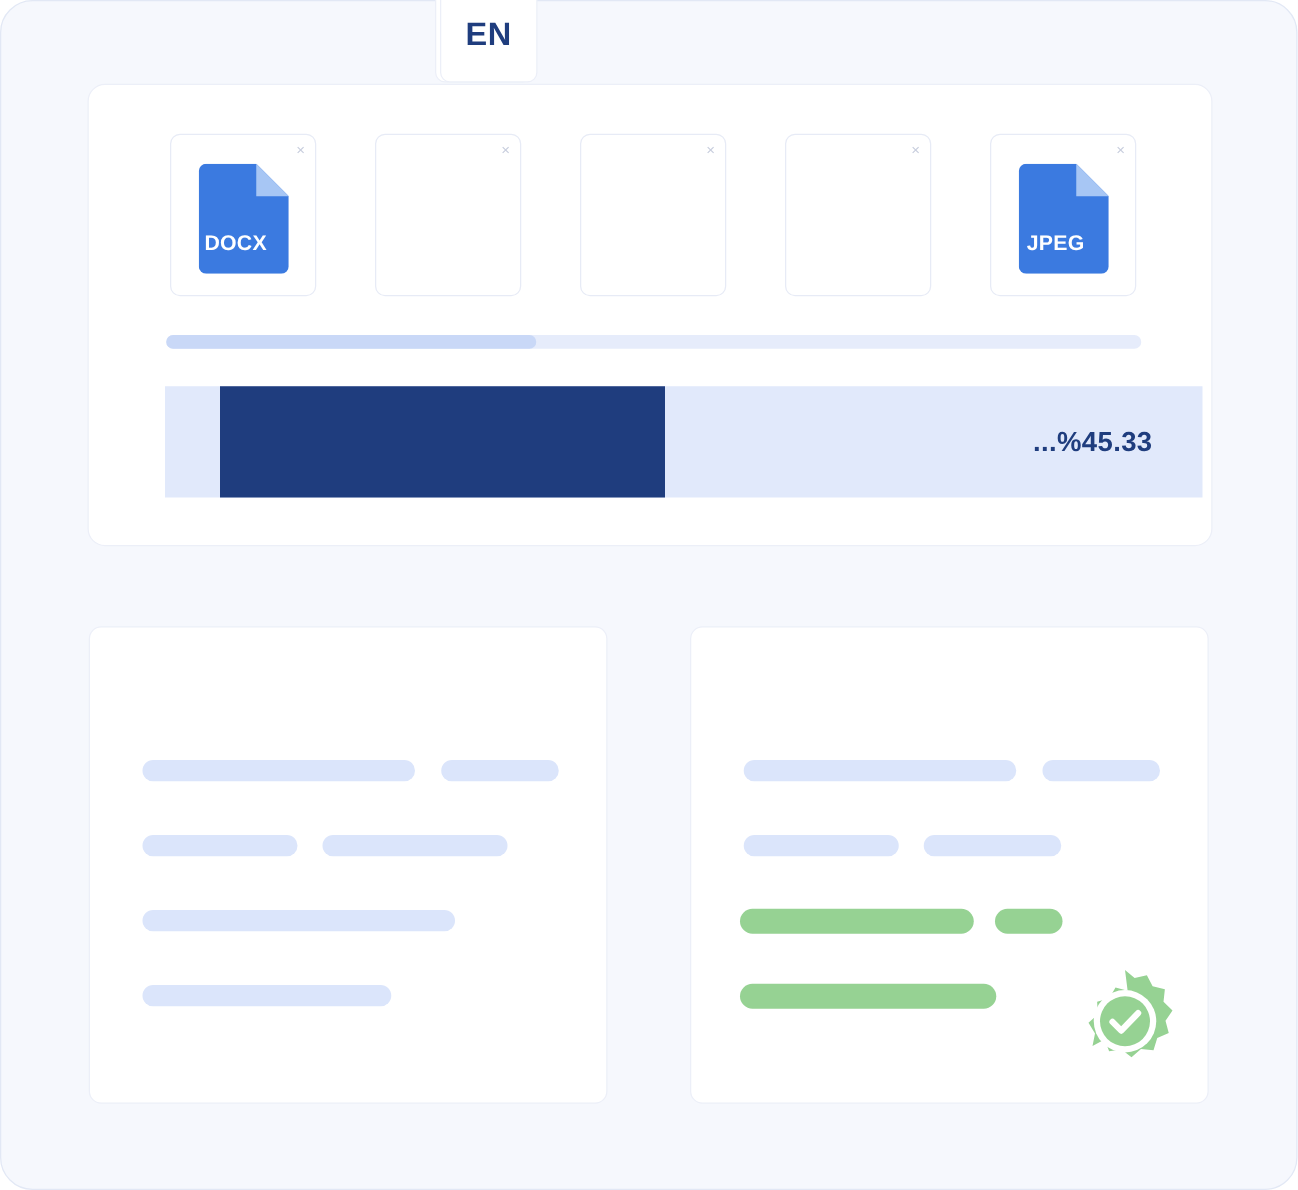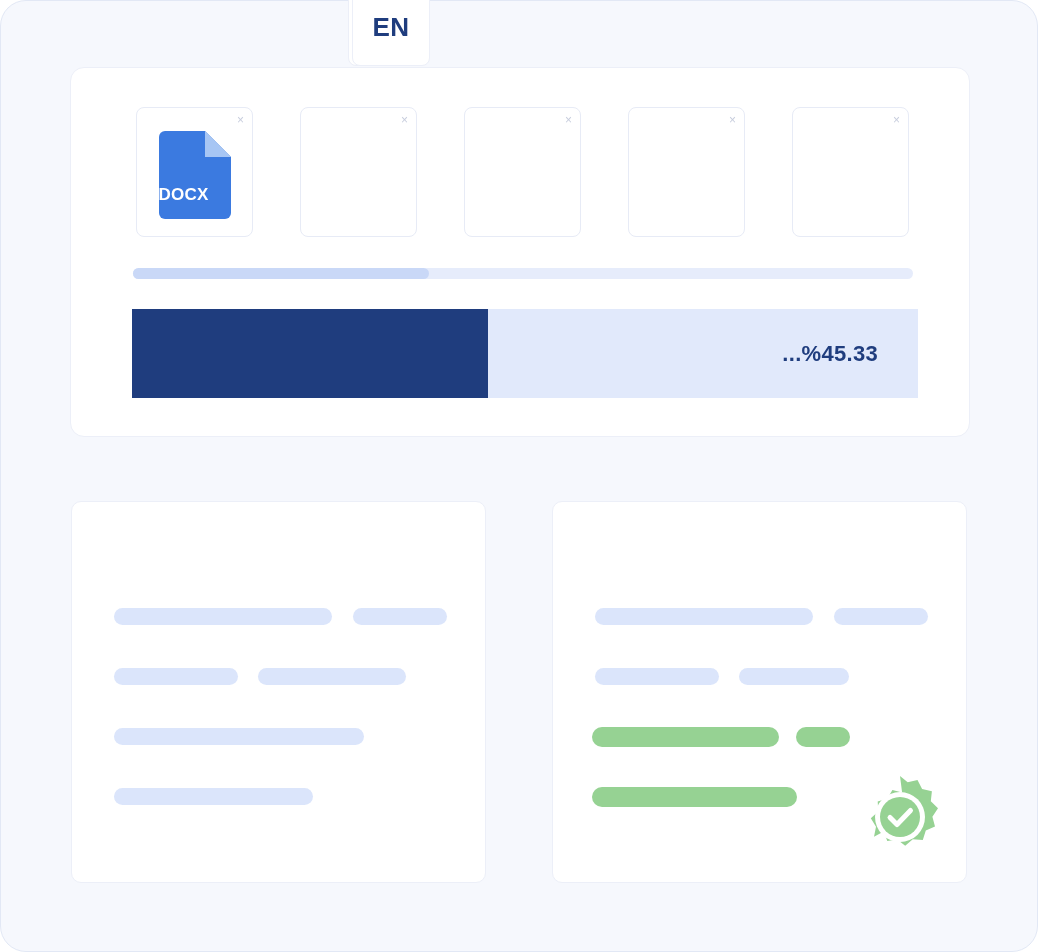--- a/index.html
+++ b/index.html
@@ -72,20 +72,21 @@
     transform: translateX(-50%);
     width: 72px;
     height: 88px;
   }
 
   .doc-label {
     position: absolute;
     left: 0;
     right: 12px;
     bottom: 14px;
+    text-align: center;
     color: #ffffff;
     font-size: 17px;
     font-weight: bold;
     letter-spacing: 0.2px;
   }
 
   .thin-track {
     position: absolute;
     left: 62px;
     top: 200px;
@@ -105,20 +106,21 @@
 
   .progress-track {
     position: absolute;
     left: 61px;
     top: 241px;
     width: 786px;
     height: 89px;
     background: #e1e9fb;
     display: flex;
     align-items: center;
+    padding-left: 44px;
   }
   .progress-fill {
     height: 89px;
     background: #1f3d7e;
   }
   .progress-text {
     position: absolute;
     right: 40px;
     top: 50%;
     transform: translateY(-50%);
@@ -205,20 +207,27 @@
       <div class="file-chip">
         <span class="chip-close">×</span>
       </div>
 
       <div class="file-chip">
         <span class="chip-close">×</span>
       </div>
 
       <div class="file-chip">
         <span class="chip-close">×</span>
+        <div class="doc-icon">
+          <svg viewBox="0 0 72 88" width="72" height="88" xmlns="http://www.w3.org/2000/svg">
+            <path d="M0 6a6 6 0 0 1 6-6h40l26 26v56a6 6 0 0 1-6 6H6a6 6 0 0 1-6-6z" fill="#3b7ae0"></path>
+            <path d="M46 0l26 26H46z" fill="#a7c6f4"></path>
+          </svg>
+          <span class="doc-label">JPEG</span>
+        </div>
       </div>
 
     </div>
 
     <div class="thin-track">
       <div class="thin-fill" id="thin-fill" style="width: 38%;"></div>
     </div>
 
     <div class="progress-track">
       <div class="progress-fill" id="progress-fill" style="width: 45.33%;"></div>

